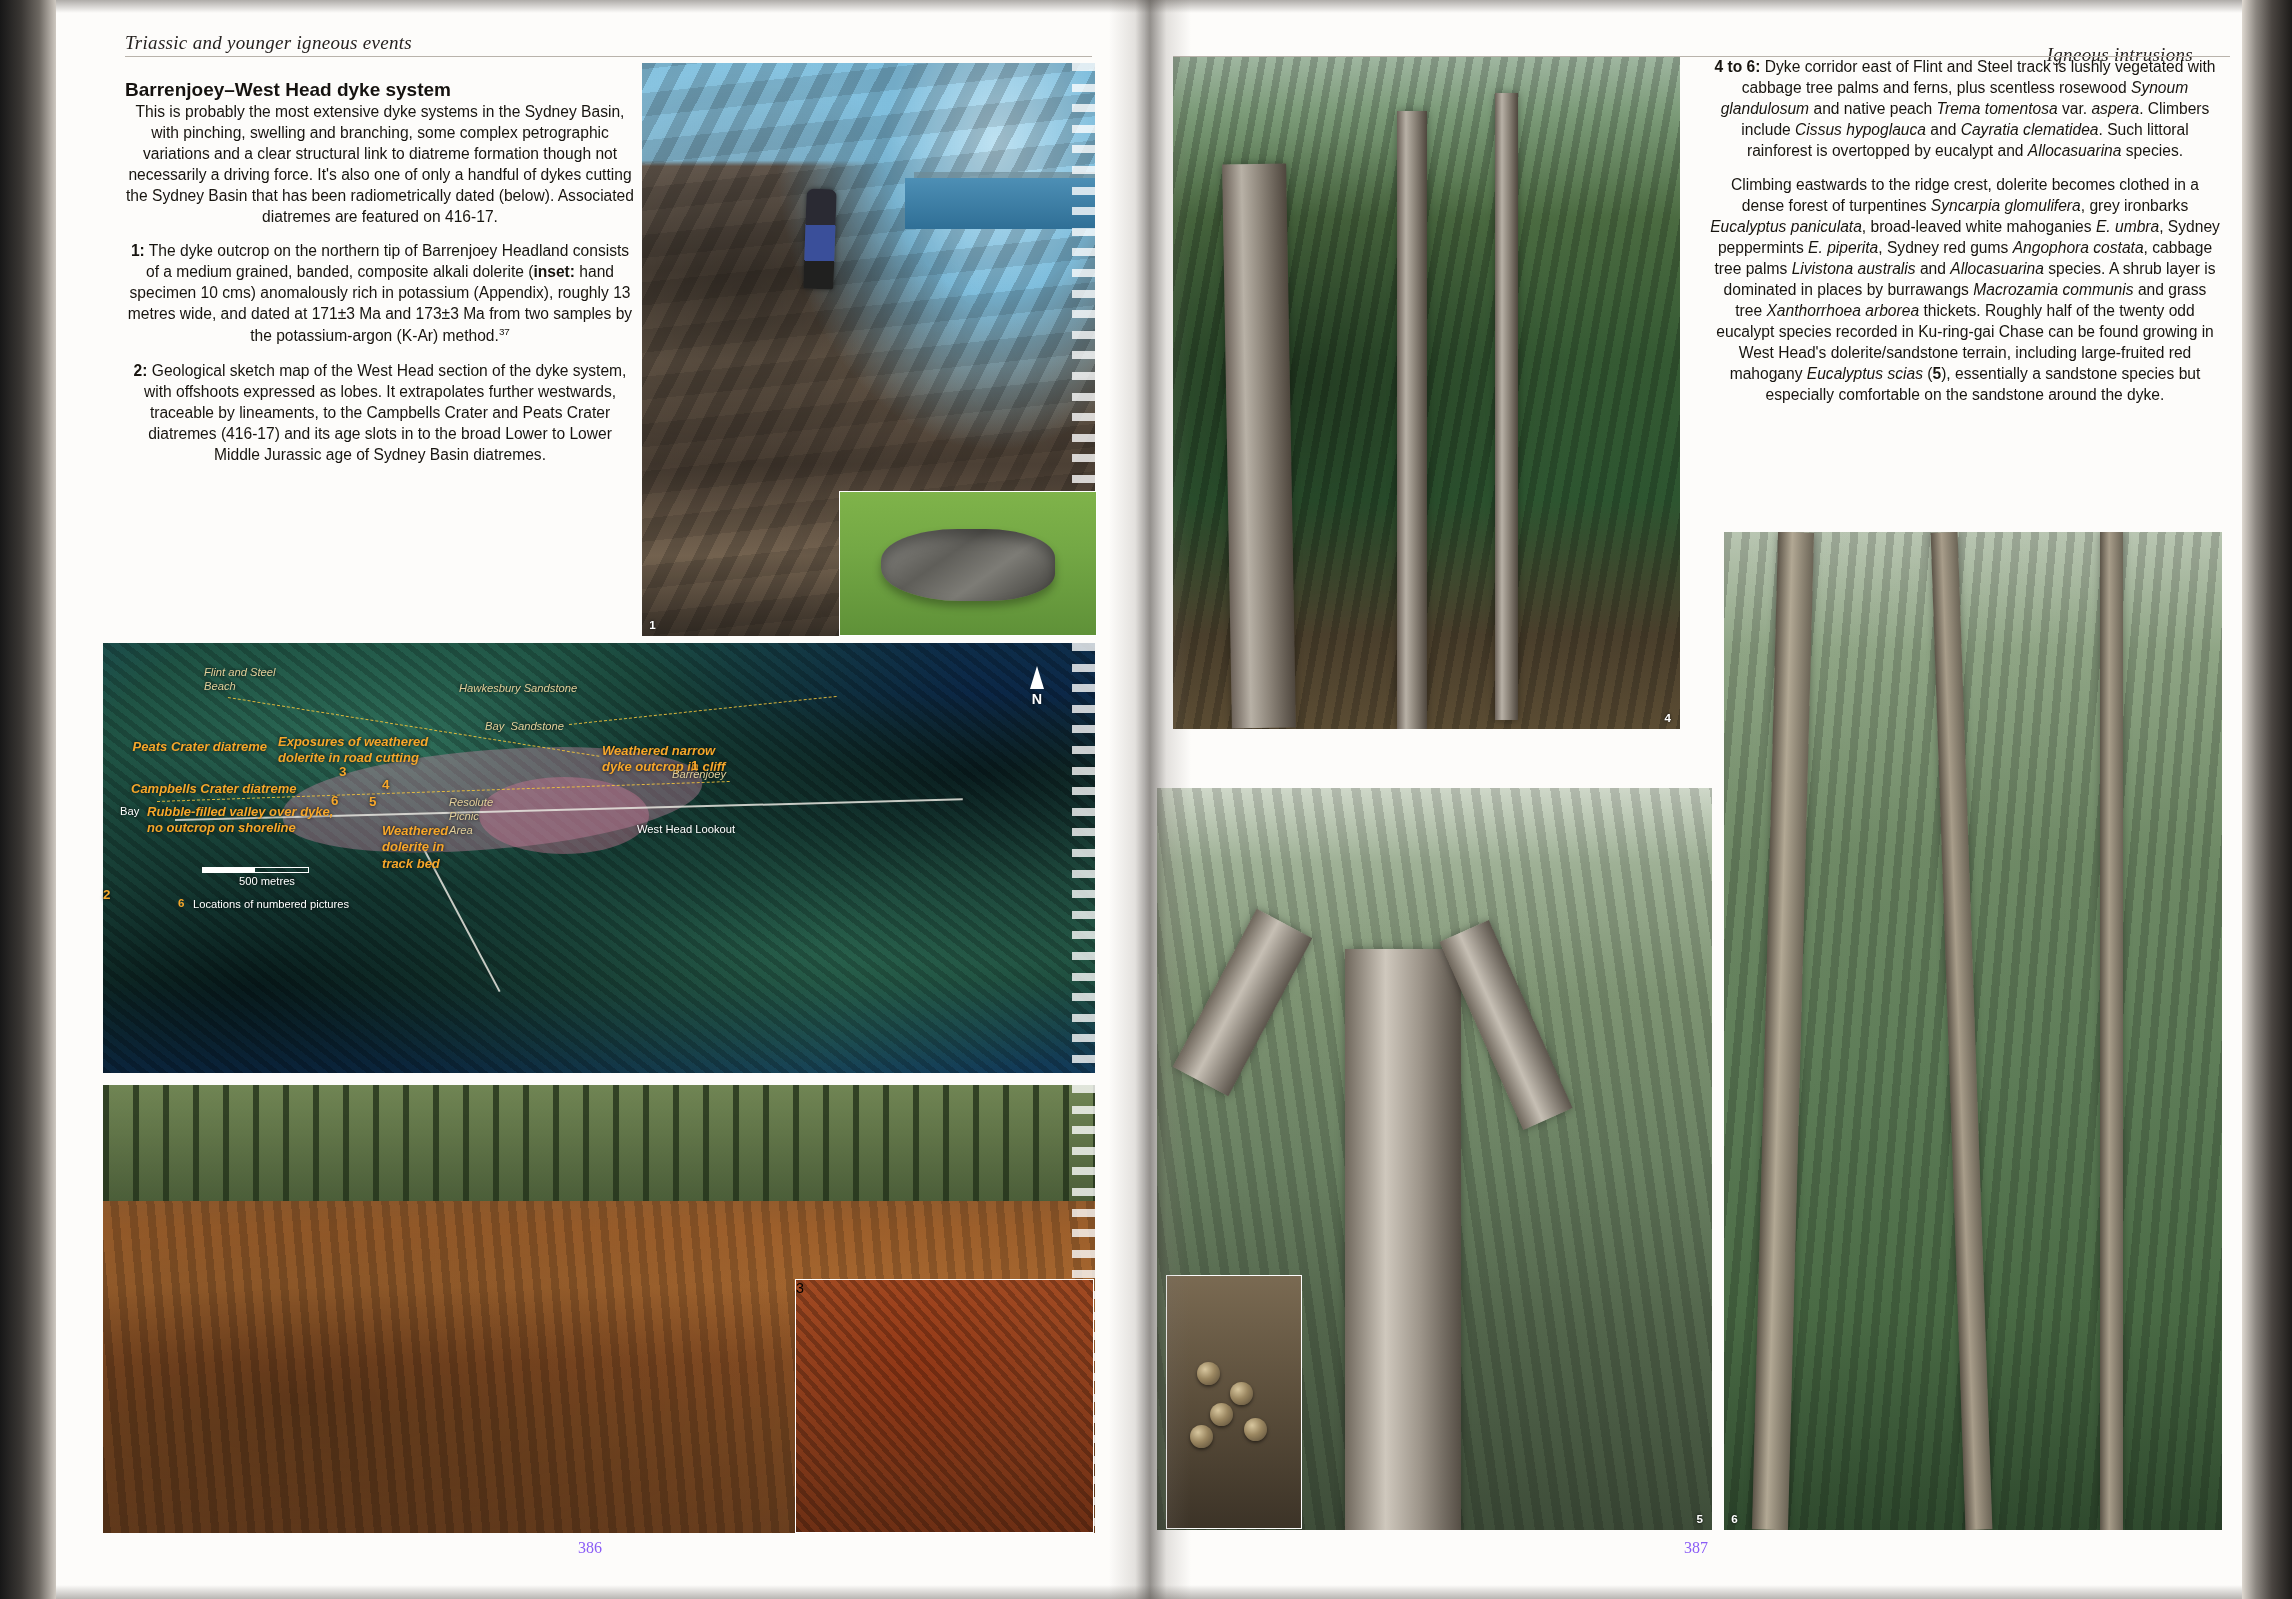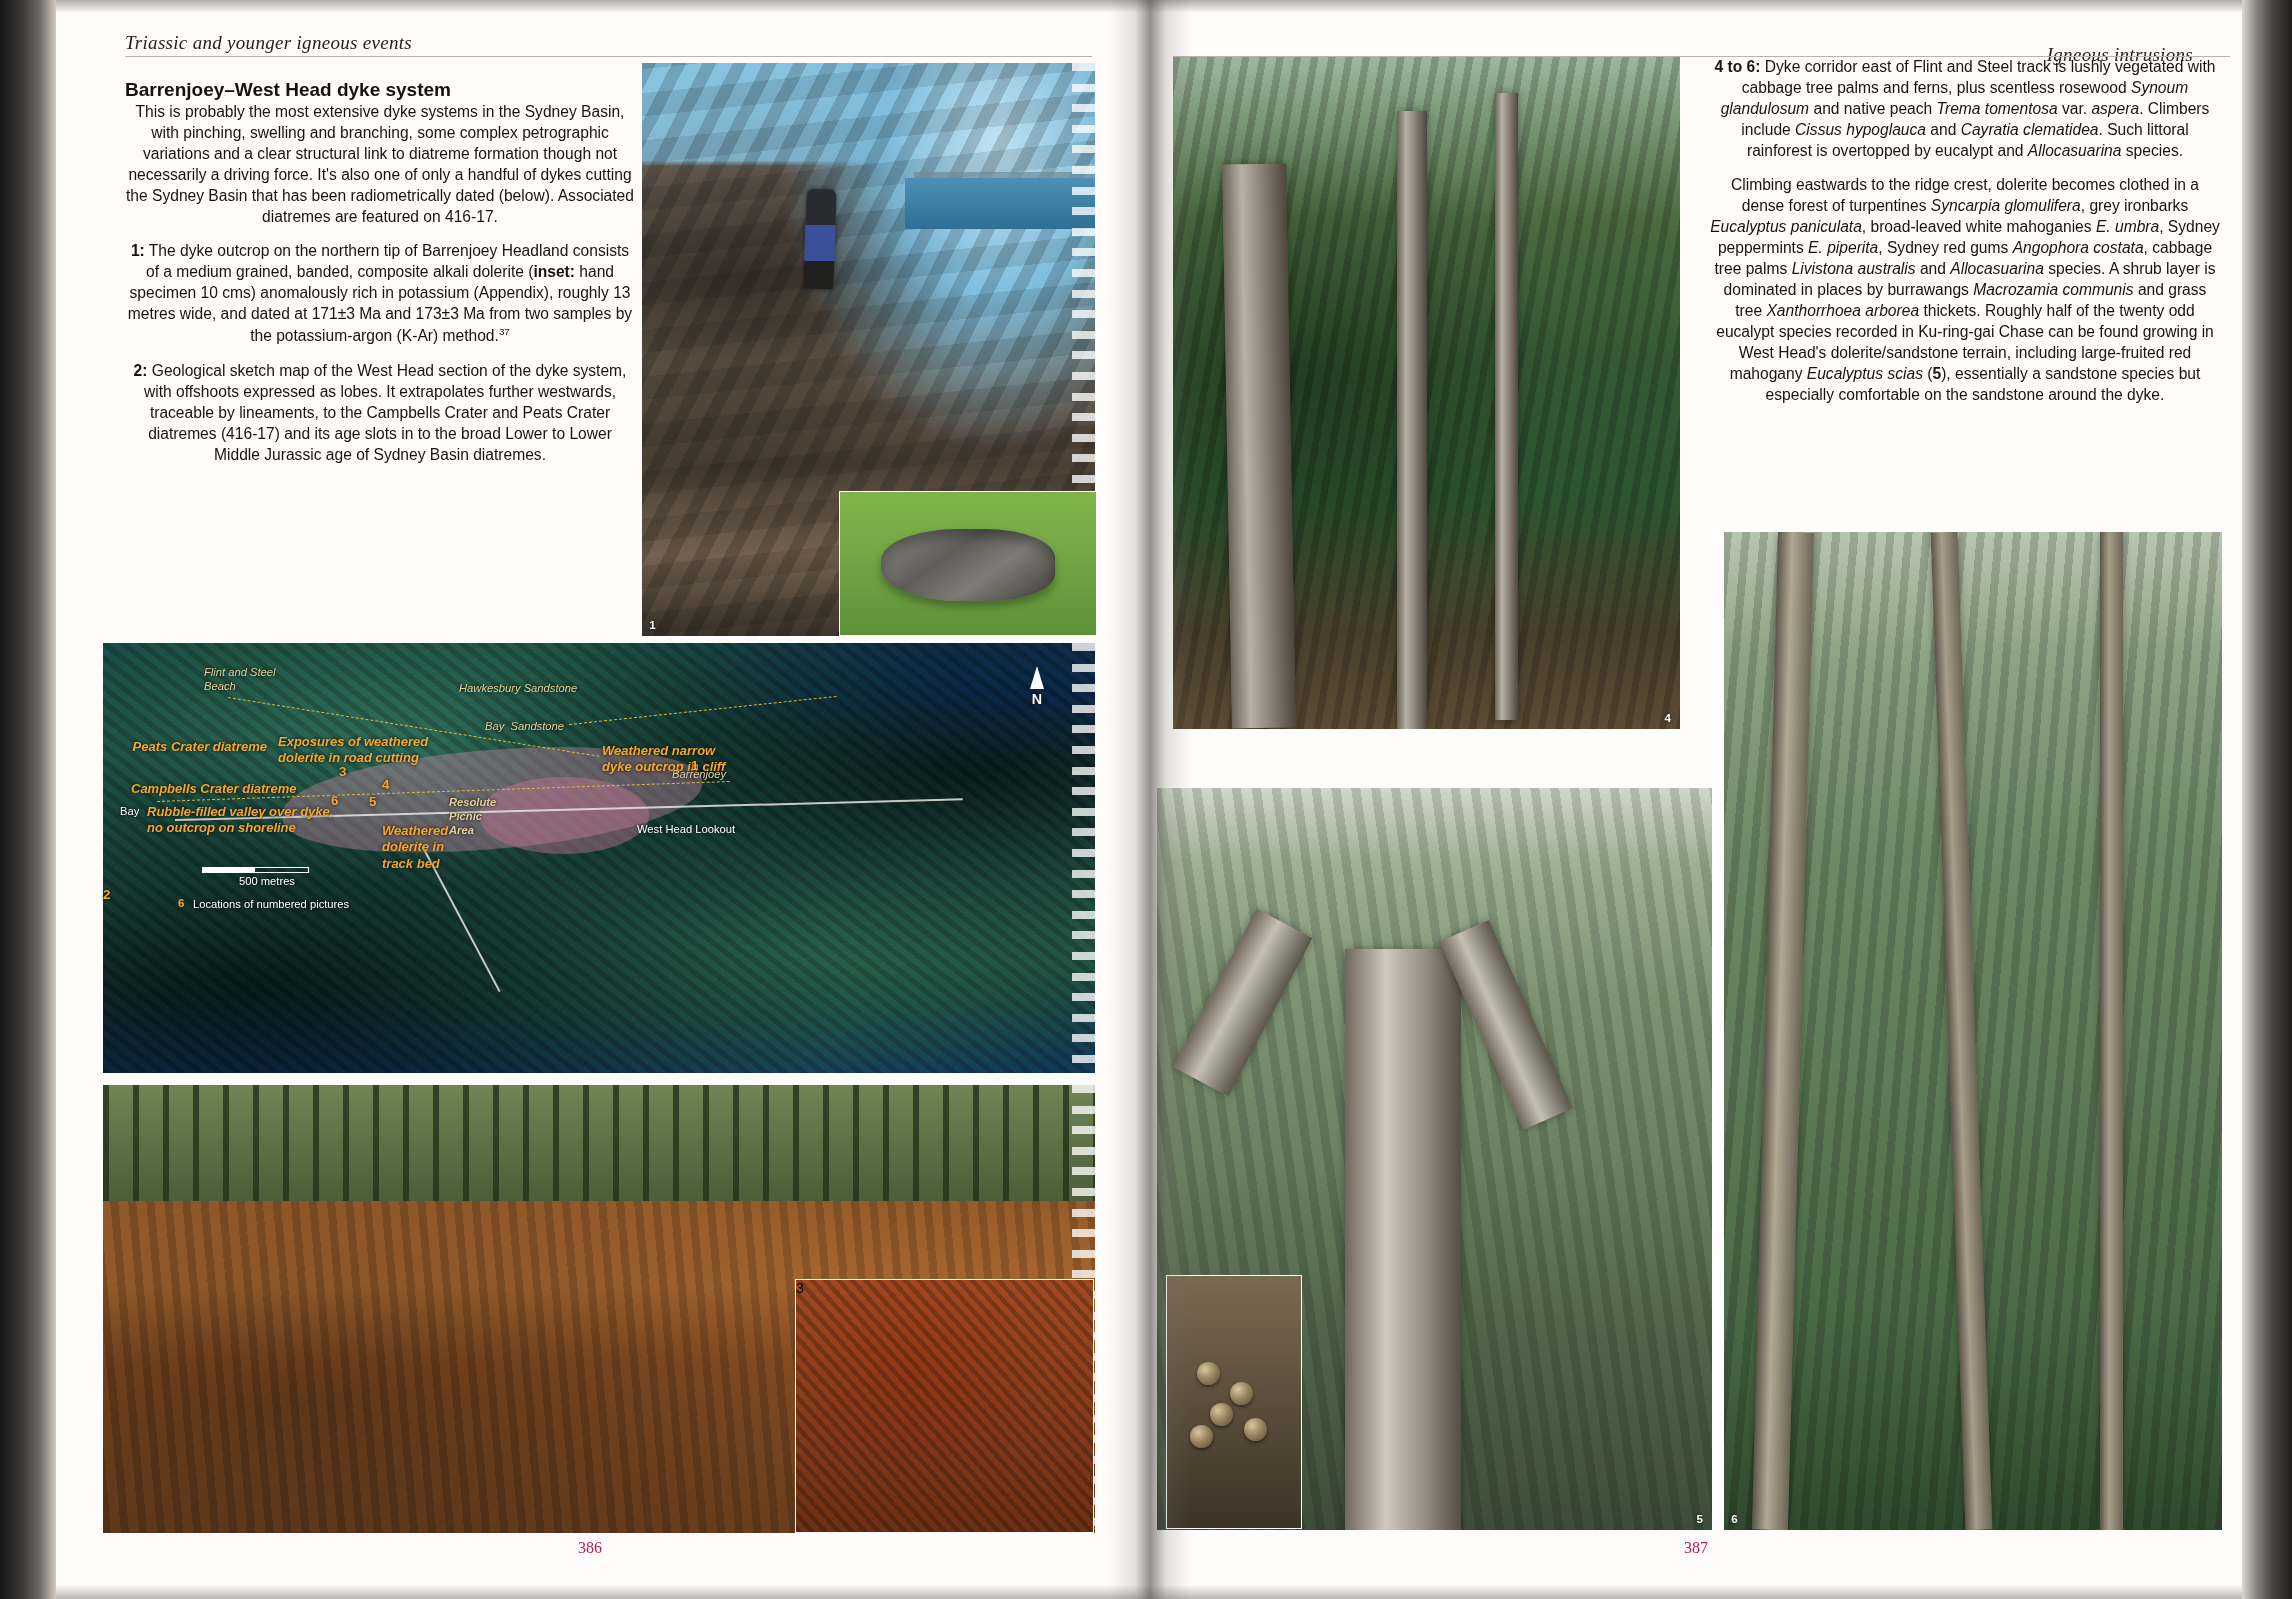--- a/index.html
+++ b/index.html
@@ -245,21 +245,21 @@
     background:linear-gradient(to bottom,#7a6a52 0%, #5b4e3b 50%, #3c3327 100%);
   }
   .inset-gumnuts .nut {
     position:absolute; width:23px; height:23px; border-radius:50%;
     background:radial-gradient(circle at 35% 32%, #d8c79f 0%, #9a8660 45%, #564935 100%);
     box-shadow:0 1.8px 3.6px rgba(0,0,0,.5);
   }
 
   .folio {
     position:absolute; font-family:"Liberation Serif", serif;
-    font-size:16px; color:#be185d;
+    font-size:16px; color:#8b5cf6;
   }
 </style>
 </head>
 <body>
 
 <div id="book">
 
   <div class="edge-left"></div>
   <div class="edge-right"></div>
 
@@ -327,21 +327,21 @@
 dolerite in road cutting</div>
       <div class="map-label orange" style="left: 44px; top: 161px; white-space: pre;">Rubble-filled valley over dyke,
 no outcrop on shoreline</div>
       <div class="map-label orange" style="left: 279px; top: 141px; white-space: pre; margin-top: 39px;">Weathered
 dolerite in
 track bed</div>
       <div class="map-label orange" style="left: 499px; top: 100px; white-space: pre;">Weathered narrow
 dyke outcrop in cliff</div>
       <div class="map-label tan" style="left: 356px; top: 38px; white-space: pre;">Hawkesbury Sandstone</div>
       <div class="map-label tan" style="left: 382px; top: 76px; white-space: pre;">Bay  Sandstone</div>
-      <div class="map-label tan" style="left: 346px; top: 152px; white-space: pre; font-weight: bold;">Resolute
+      <div class="map-label tan" style="left: 346px; top: 152px; white-space: pre;">Resolute
 Picnic
 Area</div>
       <div class="map-label tan" style="left: 569px; top: 124px; white-space: pre;">Barrenjoey</div>
       <div class="map-label " style="left: 534px; top: 179px; white-space: pre;">West Head Lookout</div>
       <div class="map-label " style="left: 17px; top: 161px; white-space: pre;">Bay</div>
       <div class="map-num" style="left: 588px; top: 115px;">1</div>
       <div class="map-num" style="left: 236px; top: 121px;">3</div>
       <div class="map-num" style="left: 228px; top: 150px;">6</div>
       <div class="map-num" style="left: 266px; top: 151px;">5</div>
       <div class="map-num" style="left: 279px; top: 134px;">4</div>

